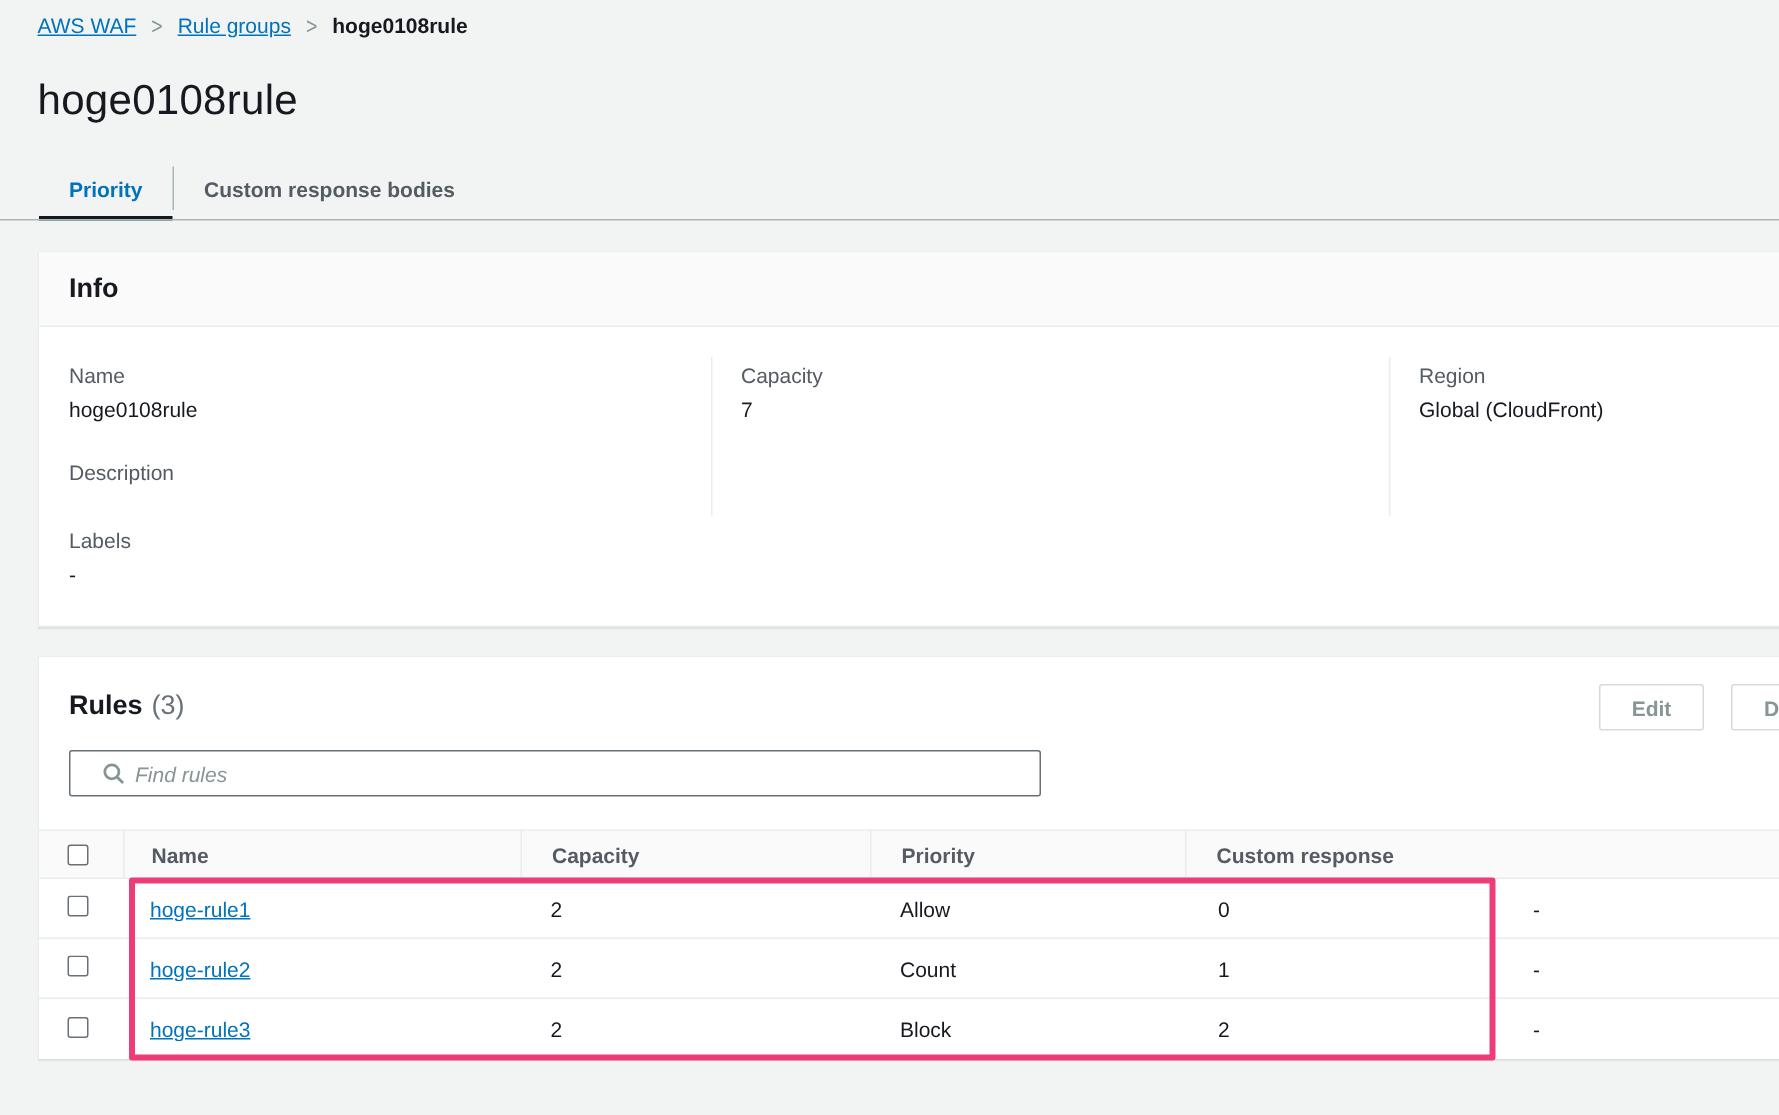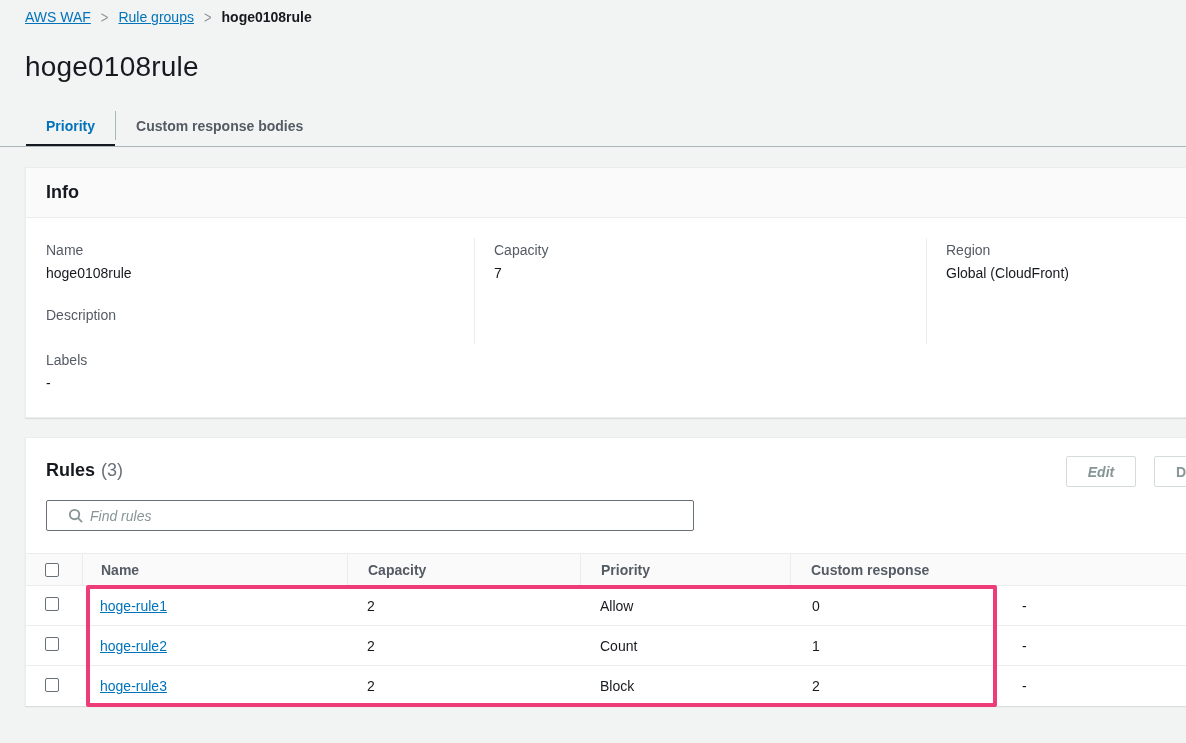--- a/index.html
+++ b/index.html
@@ -50,21 +50,21 @@
   .field.compact { margin-bottom: 16px; }
   .field.label-only { margin-bottom: 29px; }
   .field-label { color: #545b64; font-size: 14px; margin-bottom: 7px; }
   .field-value { color: #16191f; font-size: 14px; }
 
   
   #rules-card { top: 437px; height: 269px; }
   .rules-header { position: relative; height: 63px; }
   .rules-title-wrap { position: absolute; left: 20px; top: 22px; display: flex; align-items: baseline; }
   .btn { position: absolute; top: 18px; height: 31px; background: #fff; border: 1px solid #d5dbdb; border-radius: 2px; color: #879596; font-weight: 700; font-size: 14px; font-family: "Liberation Sans", sans-serif; text-align: center; cursor: default; }
-  #edit-btn { left: 1040px; width: 70px; font-style: italic; }
+  #edit-btn { left: 1040px; width: 70px; }
   #delete-btn { left: 1128px; width: 86px; }
 
   .search-wrap { position: absolute; left: 20px; top: 62px; width: 648px; height: 31px; border: 1px solid #687078; border-radius: 2px; background: #fff; display: flex; align-items: center; padding: 0 21px; }
   .search-wrap svg { flex: 0 0 auto; }
   .search-input { border: none; outline: none; flex: 1; margin-left: 7px; font-size: 14px; font-family: "Liberation Sans", sans-serif; color: #16191f; background: transparent; }
   .search-input::placeholder { font-style: italic; color: #879596; }
 
   
   .rules-table { position: absolute; top: 115px; left: 0; width: 1233px; }
   .t-row { display: flex; align-items: center; }

